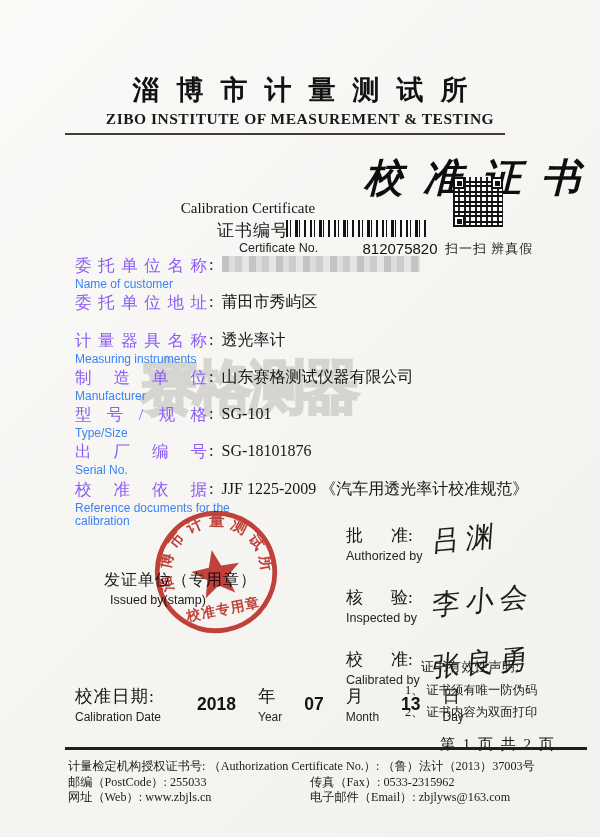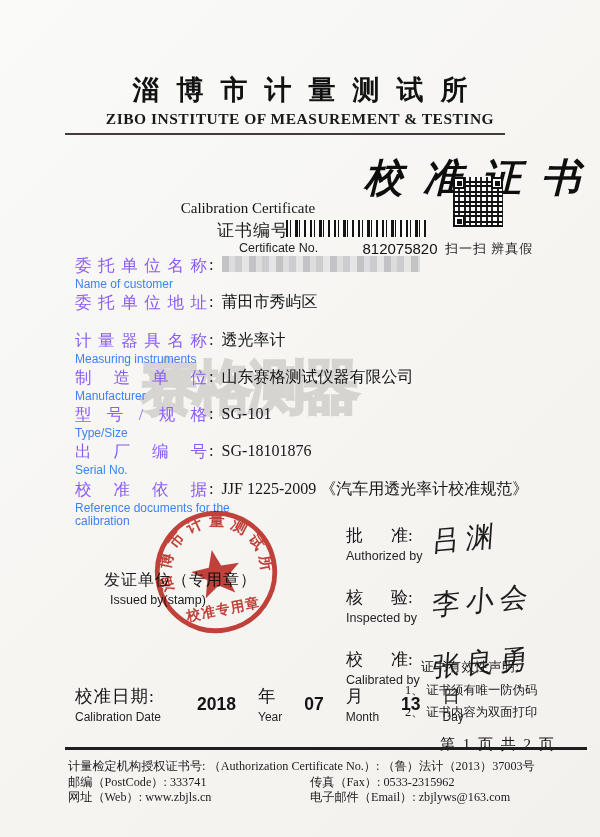--- a/index.html
+++ b/index.html
@@ -209,20 +209,20 @@
   <div class="v-item">1、 证书须有唯一防伪码</div>
   <div class="v-item">2、 证书内容为双面打印</div>
 </div>
 
 <div class="abs pagination layer">第 1 页 共 2 页</div>
 <div class="abs rule-bottom layer"></div>
 
 <div class="abs footer layer">
   <div>计量检定机构授权证书号: （Authorization Certificate No.）: （鲁）法计（2013）37003号</div>
   <div class="cols">
-    <div class="col-l">邮编（PostCode）: 333741</div>
+    <div class="col-l">邮编（PostCode）: 255033</div>
     <div class="col-r">传真（Fax）:  0533-2315962</div>
   </div>
   <div class="cols">
     <div class="col-l">网址（Web）: www.zbjls.cn</div>
     <div class="col-r">电子邮件（Email）: zbjlyws@163.com</div>
   </div>
 </div>
 
 </body></html>

